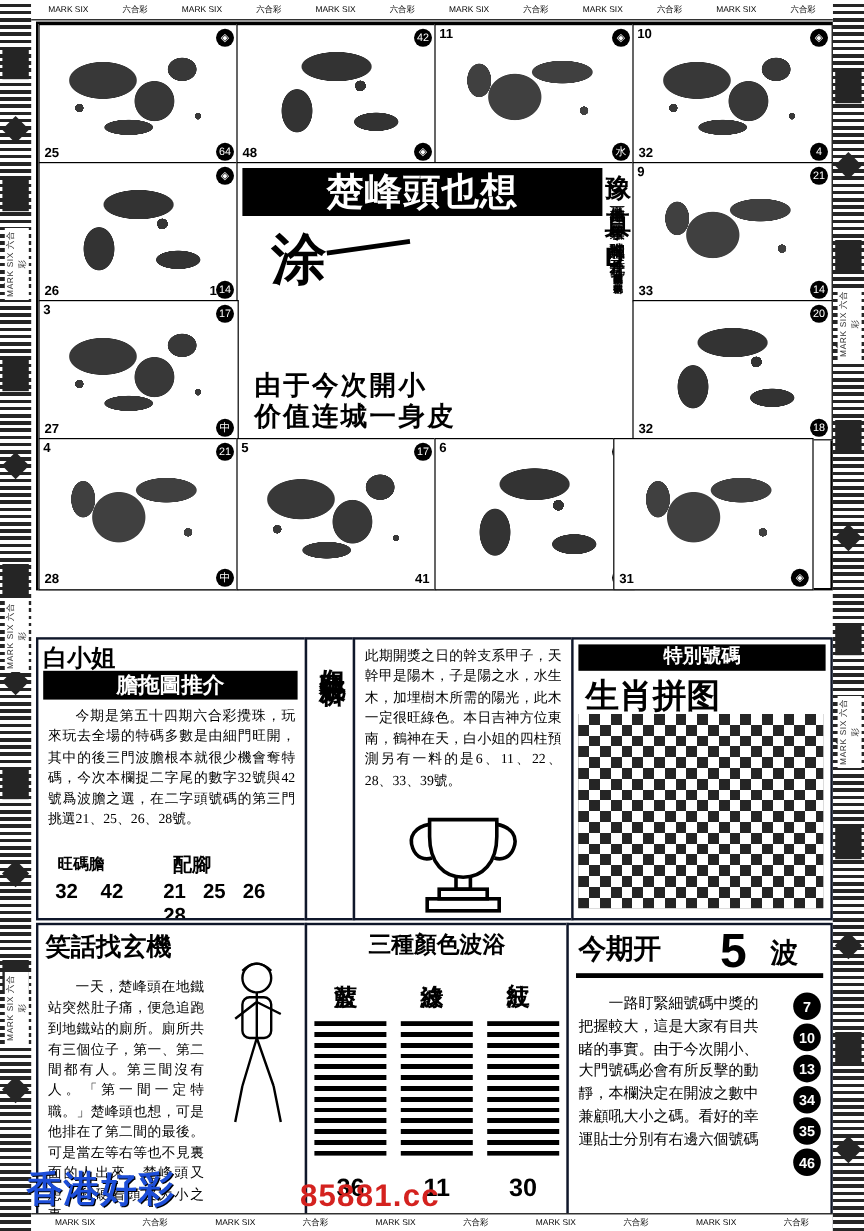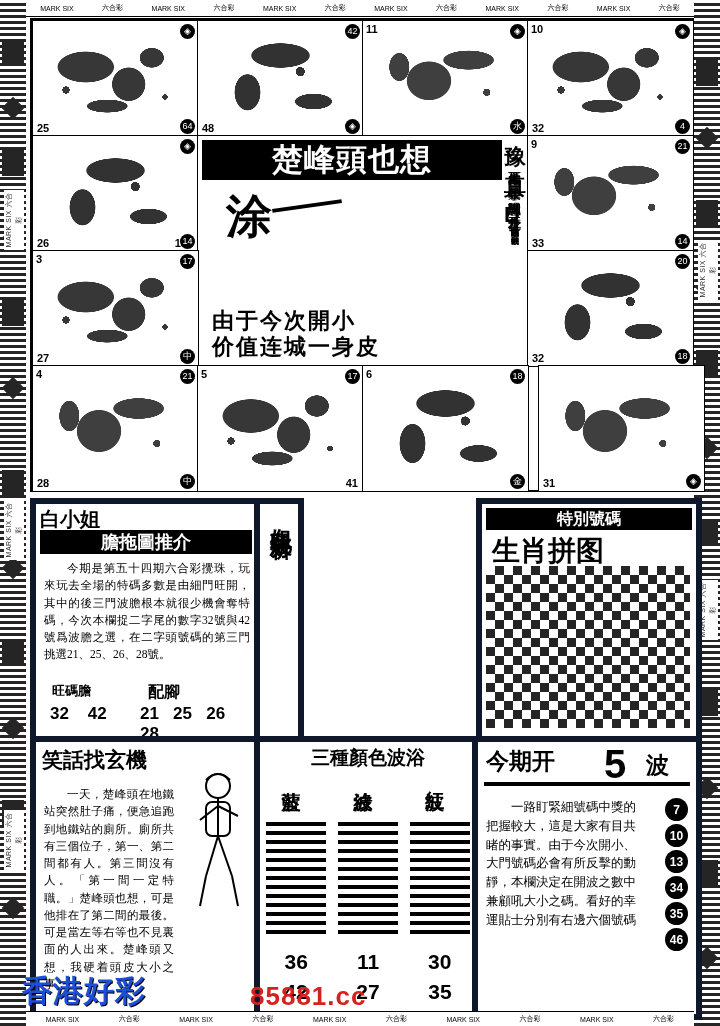--- a/index.html
+++ b/index.html
@@ -136,21 +136,21 @@
     font-size:13px;line-height:1.25;height:110px;
   }
   .poem .small{font-size:8px;}
   .couplet{
     position:absolute;left:14px;bottom:6px;width:290px;
     font-size:22px;font-weight:bold;line-height:1.18;
     font-family:"Liberation Serif",serif;letter-spacing:2px;
   }
 
   
-  .panel{position:absolute;border:6px solid #0f172a;background:#fff;overflow:hidden;}
+  .panel{position:absolute;border:2px solid #0f172a;background:#fff;overflow:hidden;margin-top:33px;}
   .hdr-black{
     background:#000;color:#fff;font-weight:bold;text-align:center;
     font-family:"Liberation Sans",sans-serif;
   }
   .vtext{writing-mode:vertical-rl;text-orientation:upright;}
   .body-cn{font-size:11.5px;line-height:1.5;text-align:justify;}
 
   
   .trophy{position:absolute;left:0;top:0;width:100%;height:100%;}
 
@@ -343,21 +343,21 @@
         <div class="num-br">41</div>
         <div class="badge tr">17</div>
       </div>
       <div class="cell" style="left:330px;top:345px;width:165px;height:125px">
         <div class="art v2"></div>
         <div class="num-tl">6</div>
         <div class="num-br">42</div>
         <div class="badge tr">18</div>
         <div class="badge br">金</div>
       </div>
-      <div class="cell" style="left:506px;top:345px;width:165px;height:125px">
+      <div class="cell" style="left:479px;top:345px;width:165px;height:125px">
         <div class="art v3"></div>
         <div class="num-bl">31</div>
         <div class="num-br">43</div>
         <div class="badge br">◈</div>
       </div>
     </div>
   </div>
 
   <div class="panel" style="left:30px;top:498px;width:222px;height:232px">
     <div style="position:absolute;left:4px;top:2px;width:212px;height:22px;font-size:20px;font-weight:bold;font-family:'Liberation Sans',sans-serif">白小姐</div>
@@ -378,20 +378,33 @@
       <span>26</span>
       &nbsp;
       <span>28</span>
     </div>
   </div>
 
   <div class="panel" style="left:254px;top:498px;width:38px;height:232px">
     <div class="vtext" style="position:absolute;left:6px;top:6px;font-size:22px;font-weight:bold;letter-spacing:2px;font-family:'Liberation Sans',sans-serif">白姐色波分析</div>
   </div>
 
+  <div class="panel" style="left:294px;top:498px;width:180px;height:232px">
+    <div class="body-cn" style="position:absolute;left:8px;top:6px;width:164px;height:140px">此期開獎之日的幹支系甲子，天幹甲是陽木，子是陽之水，水生木，加埋樹木所需的陽光，此木一定很旺綠色。本日吉神方位東南，鶴神在天，白小姐的四柱預測另有一料的是6、11、22、28、33、39號。</div>
+    <svg class="trophy" viewBox="0 0 180 232" style="pointer-events:none">
+      <g fill="none" stroke="#000" stroke-width="3">
+        <path d="M62 150 h56 v14 c0 22 -12 34 -28 34 s-28 -12 -28 -34 z"></path>
+        <path d="M62 154 c-12 2 -18 10 -14 20 c3 8 10 10 16 8"></path>
+        <path d="M118 154 c12 2 18 10 14 20 c-3 8 -10 10 -16 8"></path>
+        <path d="M84 198 v10 h12 v-10"></path>
+        <rect x="70" y="208" width="40" height="8"></rect>
+        <rect x="60" y="216" width="60" height="10"></rect>
+      </g>
+    </svg>
+  </div>
 
   <div class="panel" style="left:30px;top:736px;width:222px;height:272px">
     <div style="position:absolute;left:6px;top:4px;font-size:21px;font-weight:bold;font-family:'Liberation Sans',sans-serif">笑話找玄機</div>
     <svg style="position:absolute;right:4px;top:26px" width="78" height="150" viewBox="0 0 78 150">
       <g stroke="#000" stroke-width="2" fill="none">
         <circle cx="42" cy="18" r="12"></circle>
         <path d="M30 12 q12 -12 24 0"></path>
         <path d="M42 30 v38"></path>
         <path d="M42 38 l-18 14 M42 38 l20 10"></path>
         <path d="M42 68 l-12 40 M42 68 l14 40"></path>

